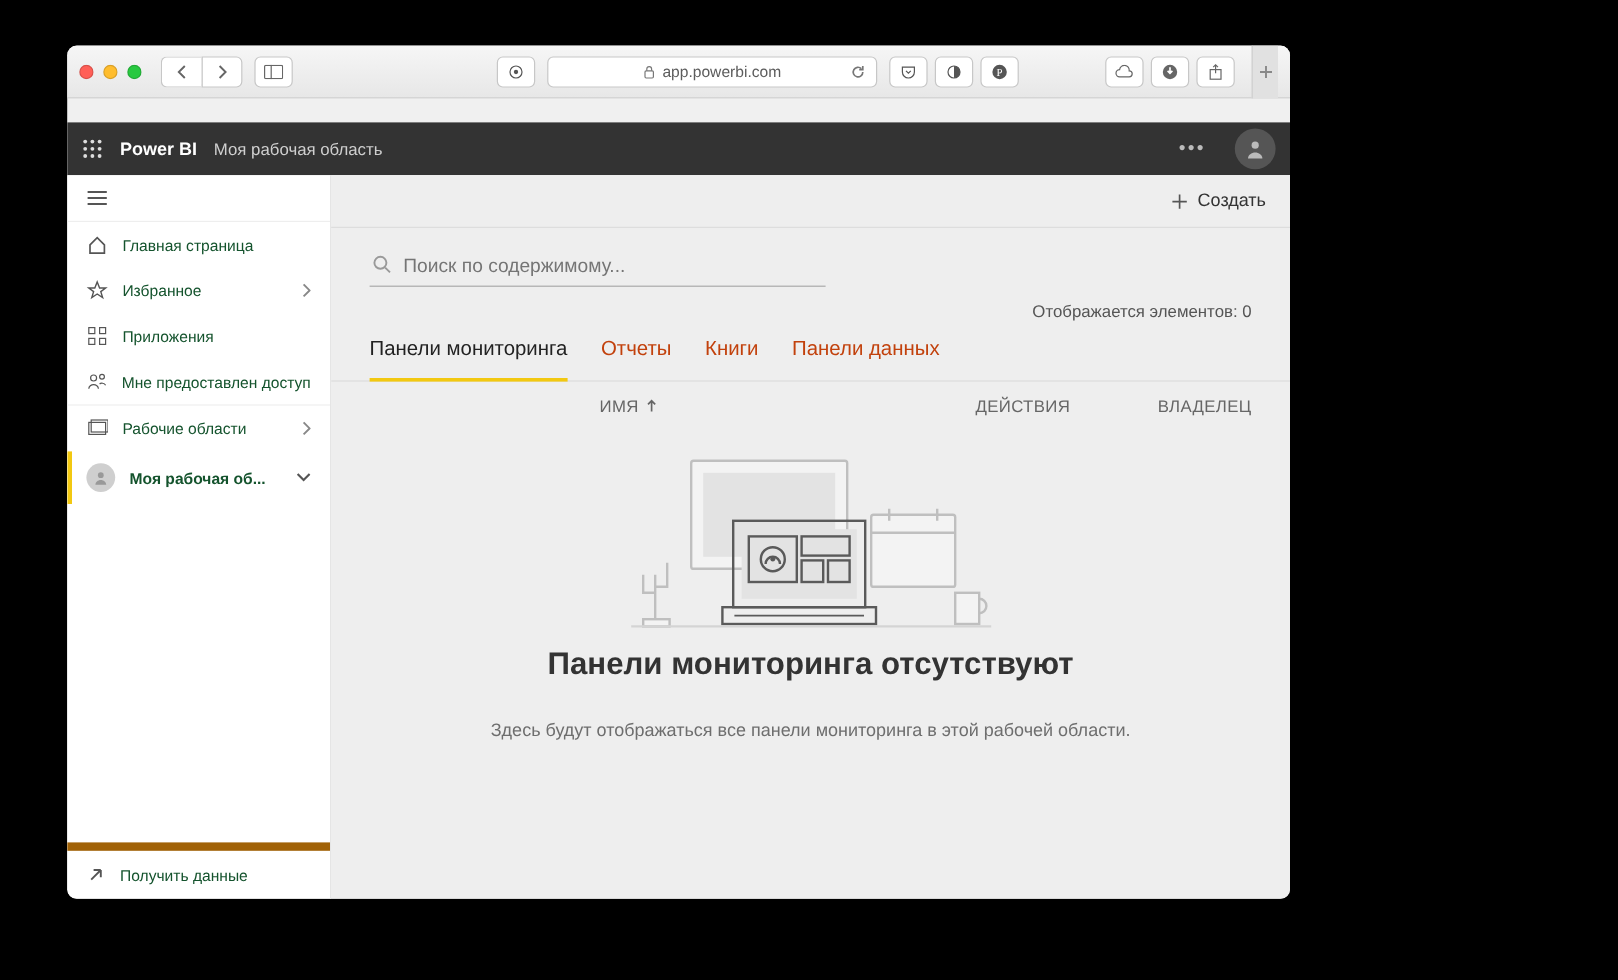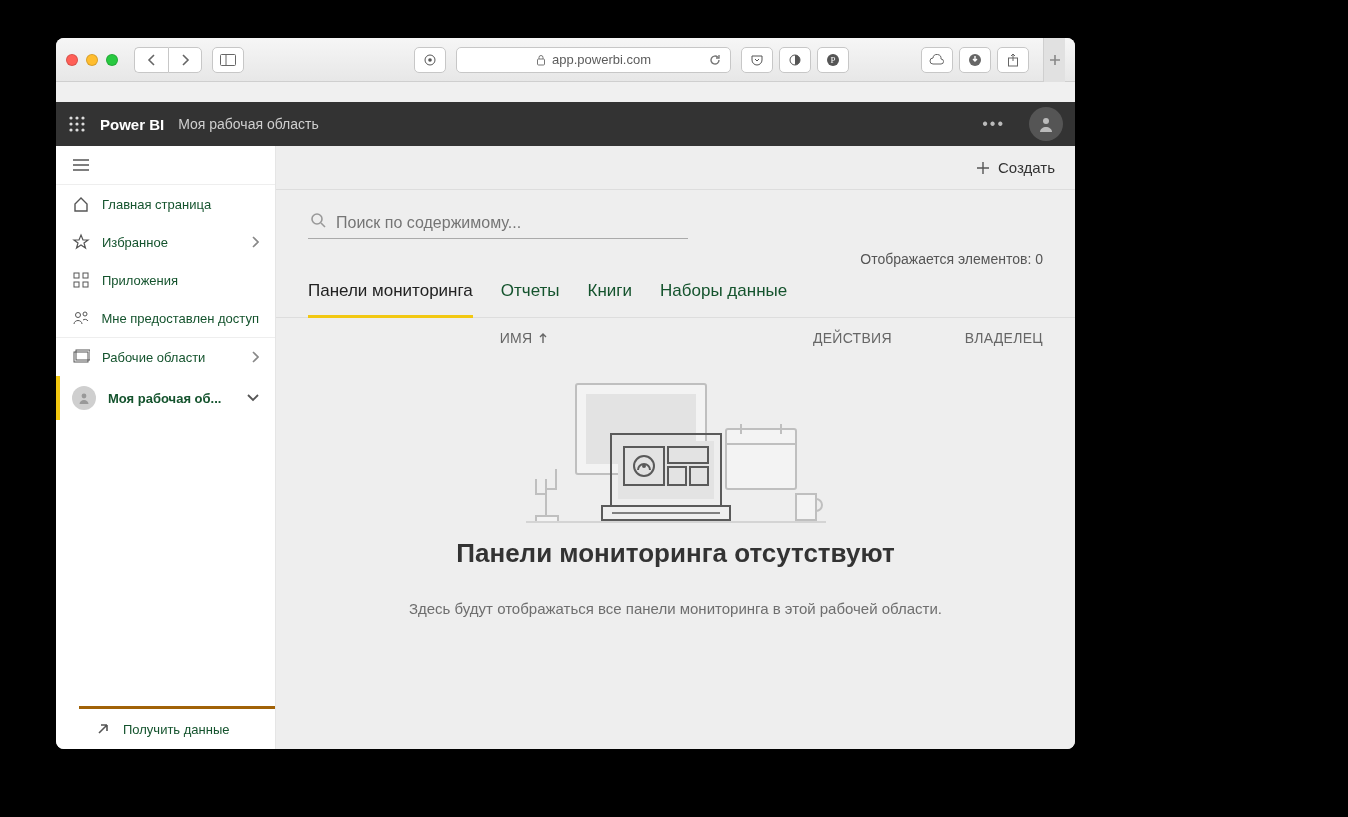--- a/index.html
+++ b/index.html
@@ -41,32 +41,32 @@
     .body { flex:1; display:flex; min-height:0; }
     .sidebar { width:220px; background:#fff; border-right:1px solid #e5e5e5; display:flex; flex-direction:column; font-size:13px; color:#14532d;}
     .sidebar .ham { padding:12px 16px; border-bottom:1px solid #eee;}
     .nav-item { display:flex; align-items:center; gap:12px; padding:10px 16px; cursor:pointer; position:relative; white-space:nowrap; overflow:hidden; text-overflow:ellipsis;}
     .nav-item .chev { margin-left:auto; color:#777;}
     .nav-section { border-top:1px solid #eee;}
     .nav-item.active{ font-weight:700; background:#fff;}
     .nav-item.active::before{content:"";position:absolute;left:0;top:0;bottom:0;width:4px;background:#f2c811;}
     .nav-item .mini-avatar{width:24px;height:24px;border-radius:12px;background:#cfcfcf;display:flex;align-items:center;justify-content:center;}
     .sidebar .grow{flex:1}
-    .get-data{ border-top:3px solid #a16207; padding:12px 16px; display:flex; gap:12px; align-items:center;margin-left:23px;}
+    .get-data{ border-top:7px solid #a16207; padding:12px 16px; display:flex; gap:12px; align-items:center;}
     
     .main { flex:1; background:#eeeeee; display:flex; flex-direction:column; min-width:0;}
     .top-cmd { height:44px; border-bottom:1px solid #ddd; display:flex; align-items:center; justify-content:flex-end; padding:0 20px; background:#eee;}
     .create-btn{display:flex;align-items:center;gap:8px;color:#333;font-size:15px;cursor:pointer;}
     .searchwrap{padding:18px 32px 4px;}
     .search{width:380px;border:0;border-bottom:1px solid #aaa;background:transparent;padding:6px 4px 6px 28px;font-size:16px;color:#444;outline:none;}
     .searchbox{position:relative;display:inline-block;}
     .searchbox .sicon{position:absolute;left:2px;top:4px;color:#888;}
     .rowline{display:flex;align-items:center;justify-content:flex-end;padding:8px 32px 0;color:#555;font-size:14px;}
     .tabs{display:flex;gap:28px;padding:0 32px;border-bottom:1px solid #ddd;}
-    .tab{padding:14px 0;color:#14532d;font-size:17px;cursor:pointer;}
+    .tab{padding:14px 0;color:#c2410c;font-size:17px;cursor:pointer;}
     .tab.active{color:#222;border-bottom:3px solid #f2c811;font-weight:500;margin-bottom:-1px;}
     .cols{display:flex;padding:12px 32px 0;color:#666;font-size:14px;letter-spacing:.3px;}
     .col-name{width:500px;display:flex;align-items:center;justify-content:center;gap:6px;}
     .col-actions{width:260px;text-align:center;}
     .col-owner{flex:1;text-align:right;}
     .empty{display:flex;flex-direction:column;align-items:center;padding:28px 40px;}
     .empty h2{font-weight:700;font-size:26px;color:#333;margin-top:14px;}
     .empty p{color:#6e6e6e;font-size:15px;margin-top:29px;max-width:560px;text-align:center;line-height:1.4;}
     svg{display:block}
     .stroke{stroke:#bfbfbf;stroke-width:2;fill:none}
@@ -294,21 +294,21 @@
       </div>
       <div class="rowline">
         <span>
           <span>Отображается элементов: </span><span>0</span>
         </span>
       </div>
       <div class="tabs">
         <div class="tab active">Панели мониторинга</div>
         <div class="tab">Отчеты</div>
         <div class="tab">Книги</div>
-        <div class="tab">Наборы данные</div>
+        <div class="tab">Панели данных</div>
       </div>
       <div class="cols">
         <div class="col-name">
           <span>ИМЯ</span>
           <svg width="10" height="12">
               <path d="M5 11V2M2 5l3-3 3 3" fill="none" stroke="#666" stroke-width="1.4"></path>
             </svg>
         </div>
         <div class="col-actions">ДЕЙСТВИЯ</div>
         <div class="col-owner">ВЛАДЕЛЕЦ</div>

